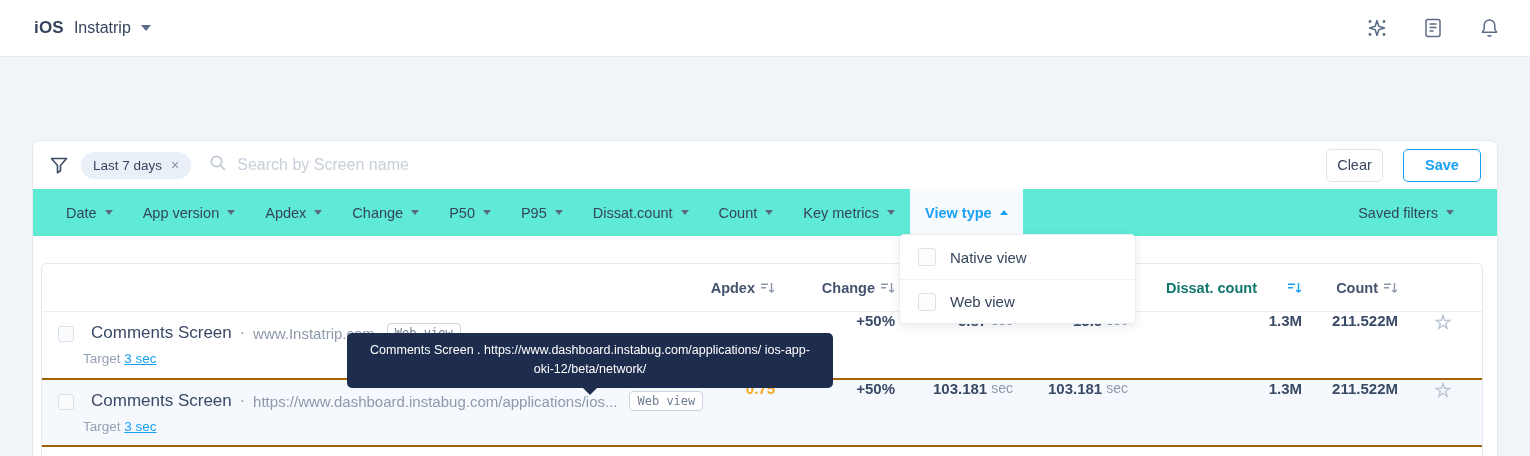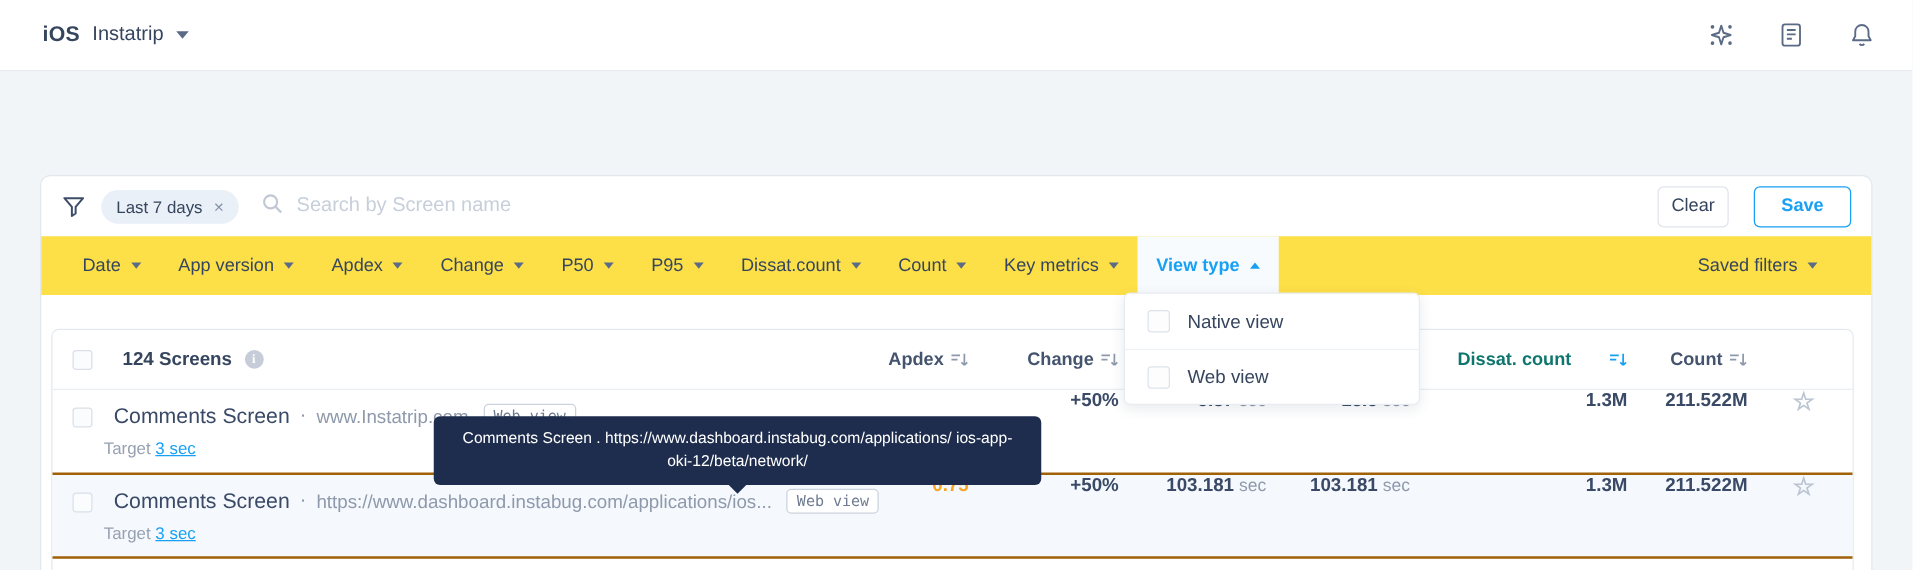--- a/index.html
+++ b/index.html
@@ -35,21 +35,21 @@
   .search-wrap { display:flex; align-items:center; gap:10px; margin-left:18px; flex:1; }
   .search-input { border:none; outline:none; font-size:16px; color:#36455e; flex:1;
                   font-family:"Liberation Sans", sans-serif; background:transparent; }
   .search-input::placeholder { color:#c7cfda; }
   .btn { height:33px; border-radius:5px; font-size:14.5px; display:flex; align-items:center; justify-content:center;
          cursor:pointer; font-family:"Liberation Sans", sans-serif; background:#fff; }
   .btn.clear { border:1px solid #dfe4eb; color:#36455e; width:57px; margin-right:20px; }
   .btn.save { border:1.5px solid #18a0f4; color:#18a0f4; font-weight:bold; width:78px; }
 
   
-  .menurow { height:47px; background:#fde047; display:flex; align-items:stretch; padding-left:18px; font-size:14.5px; }
+  .menurow { height:47px; background:#5eead4; display:flex; align-items:stretch; padding-left:18px; font-size:14.5px; }
   .menu-item { display:flex; align-items:center; gap:8px; padding:0 15px; cursor:pointer; color:#36455e; }
   .menu-item .mcaret { width:0; height:0; border-left:4.5px solid transparent; border-right:4.5px solid transparent;
                        border-top:5.5px solid #5b6b85; }
   .menu-item.active { background:#f8fbfe; color:#18a0f4; font-weight:bold; }
   .menu-item.active .mcaret { border-top:none; border-bottom:5.5px solid #18a0f4; }
   .saved-filters { margin-left:auto; margin-right:28px; display:flex; align-items:center; gap:8px; cursor:pointer; }
 
   
   .tablecard { position:absolute; left:8px; top:122px; width:1442px; height:210px;
                background:#fff; border:1px solid #e4e9ef; border-radius:6px; }
@@ -199,27 +199,20 @@
     </div>
     <div class="menu-item saved-filters">
       <span>Saved filters</span>
         <span class="mcaret"></span>
     </div>
   </div>
 
   <div class="tablecard">
 
     <div class="thead">
-      <div class="thead-left">
-        <span class="cb"></span>
-        <span style="display:flex;align-items:center;gap:10px;">
-          <span class="t-title">124 Screens</span>
-          <span class="info">i</span>
-        </span>
-      </div>
       <div class="hcell" style="right:707px;">
         <span>Apdex</span>
         <span class="sorticon">
           <svg width="14" height="12" viewBox="0 0 14 12" stroke="#8e99ab" stroke-width="1.4" fill="none">
               <path d="M0 2.2h7M0 5.7h5"></path>
               <path d="M10.5 1v9.2M10.5 10.2 8.2 7.9M10.5 10.2l2.3-2.3"></path>
             </svg>
         </span>
       </div>
       <div class="hcell" style="right:587px;">

